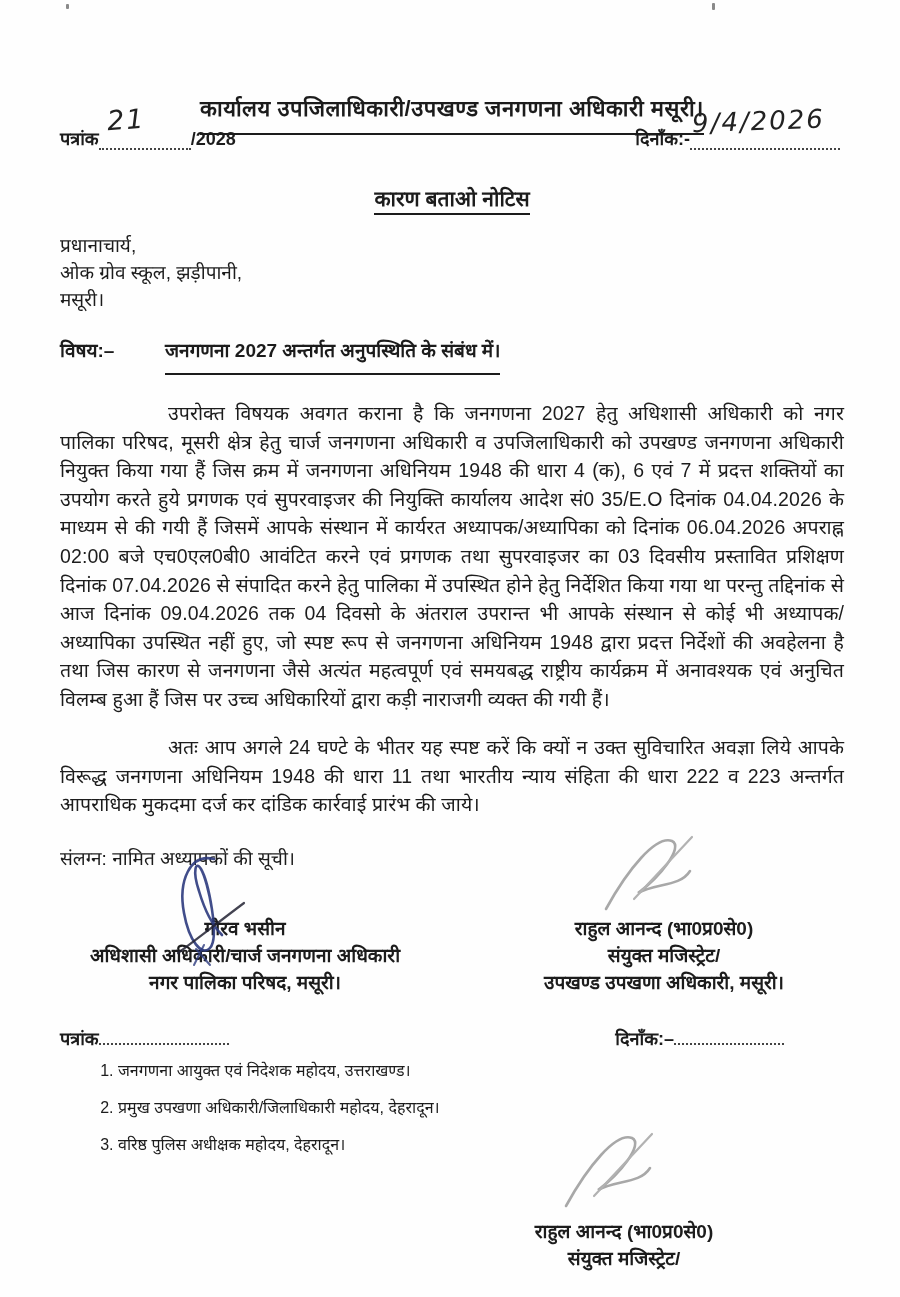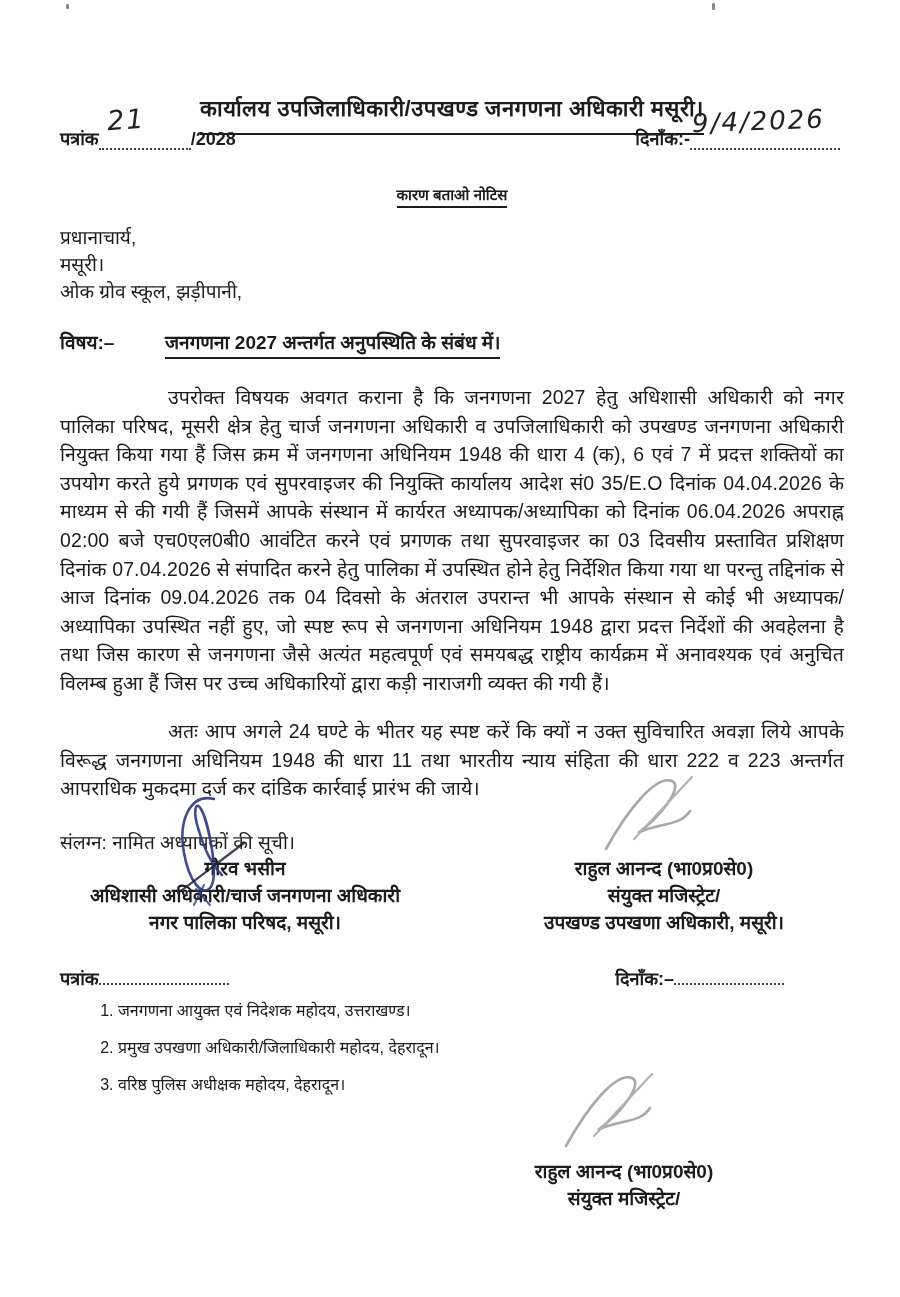--- a/index.html
+++ b/index.html
@@ -23,33 +23,33 @@
   .dots{display:inline-block;border-bottom:2px dotted #444;height:18px;position:relative;}
   .dots-ref{width:92px;}
   .dots-date{width:150px;}
   .hand{
     font-family:"DejaVu Sans",sans-serif;font-style:italic;
     color:#222;letter-spacing:2px;font-weight:400;
   }
   .hand-21{position:absolute;top:-26px;left:8px;font-size:27px;transform:rotate(-4deg);}
   .hand-date{position:absolute;top:-24px;left:2px;font-size:26px;transform:rotate(-2deg);white-space:nowrap;}
   .ref-right{font-size:18px;font-weight:bold;display:flex;align-items:flex-end;margin-right:4px;}
-  .notice-title{text-align:center;margin-top:34px;font-size:15px;font-weight:bold;}
+  .notice-title{text-align:center;margin-top:34px;font-size:21px;font-weight:bold;}
   .notice-title .uline{border-bottom:2.5px solid #1c1c1c;padding-bottom:3px;}
   .addressee{margin-top:20px;font-size:19px;line-height:27px;}
   .subject-row{display:flex;margin-top:24px;font-size:19px;}
   .subject-label{font-weight:bold;width:105px;flex:0 0 auto;}
-  .subject-text{font-weight:bold;border-bottom:2px solid #1c1c1c;padding-bottom:2px;}
+  .subject-text{font-weight:bold;border-bottom:2px solid #1c1c1c;padding-bottom:10px;}
   .body-par{
     margin-top:24px;font-size:19.5px;line-height:28.6px;text-align:justify;
     text-indent:108px;letter-spacing:.1px;
   }
   .body-par.second{margin-top:0;}
   .enclosure{margin-top:26px;font-size:19px;}
-  .sig-row{display:flex;justify-content:space-between;}
+  .sig-row{display:flex;justify-content:space-between;margin-top:44px;}
   .sig-block{position:relative;text-align:center;font-size:19px;line-height:27px;}
   .sig-left{width:370px;}
   .sig-right{width:360px;}
   .sig-name{font-weight:bold;}
   .sig-desg{font-weight:bold;}
   .sig-svg{position:absolute;pointer-events:none;}
   .sig-svg-left{top:-62px;left:92px;}
   .sig-svg-right{top:-86px;left:110px;}
   .footer-ref{display:flex;justify-content:space-between;margin-top:30px;font-size:18px;font-weight:bold;}
   .footer-ref .dots{height:16px;}
@@ -92,22 +92,22 @@
           </span>
       </div>
     </div>
 
     <div class="notice-title">
       <span class="uline">कारण बताओ नोटिस</span>
     </div>
 
     <div class="addressee">
       <div>प्रधानाचार्य,</div>
+      <div>ओक ग्रोव स्कूल, झड़ीपानी,</div>
       <div>मसूरी।</div>
-      <div>ओक ग्रोव स्कूल, झड़ीपानी,</div>
     </div>
 
     <div class="subject-row">
       <span class="subject-label">विषय:–</span>
       <span class="subject-text">जनगणना 2027 अन्तर्गत अनुपस्थिति के संबंध में।</span>
     </div>
 
     <p class="body-par">उपरोक्त विषयक अवगत कराना है कि जनगणना 2027 हेतु अधिशासी अधिकारी को नगर पालिका परिषद, मूसरी क्षेत्र हेतु चार्ज जनगणना अधिकारी व उपजिलाधिकारी को उपखण्ड जनगणना अधिकारी नियुक्त किया गया हैं जिस क्रम में जनगणना अधिनियम 1948 की धारा 4 (क), 6 एवं 7 में प्रदत्त शक्तियों का उपयोग करते हुये प्रगणक एवं सुपरवाइजर की नियुक्ति कार्यालय आदेश सं0 35/E.O दिनांक 04.04.2026 के माध्यम से की गयी हैं जिसमें आपके संस्थान में कार्यरत अध्यापक/अध्यापिका को दिनांक 06.04.2026 अपराह्न 02:00 बजे एच0एल0बी0 आवंटित करने एवं प्रगणक तथा सुपरवाइजर का 03 दिवसीय प्रस्तावित प्रशिक्षण दिनांक 07.04.2026 से संपादित करने हेतु पालिका में उपस्थित होने हेतु निर्देशित किया गया था परन्तु तद्दिनांक से आज दिनांक 09.04.2026 तक 04 दिवसो के अंतराल उपरान्त भी आपके संस्थान से कोई भी अध्यापक/अध्यापिका उपस्थित नहीं हुए, जो स्पष्ट रूप से जनगणना अधिनियम 1948 द्वारा प्रदत्त निर्देशों की अवहेलना है तथा जिस कारण से जनगणना जैसे अत्यंत महत्वपूर्ण एवं समयबद्ध राष्ट्रीय कार्यक्रम में अनावश्यक एवं अनुचित विलम्ब हुआ हैं जिस पर उच्च अधिकारियों द्वारा कड़ी नाराजगी व्यक्त की गयी हैं।</p>
     <p class="body-par second">अतः आप अगले 24 घण्टे के भीतर यह स्पष्ट करें कि क्यों न उक्त सुविचारित अवज्ञा लिये आपके विरूद्ध जनगणना अधिनियम 1948 की धारा 11 तथा भारतीय न्याय संहिता की धारा 222 व 223 अन्तर्गत आपराधिक मुकदमा दर्ज कर दांडिक कार्रवाई प्रारंभ की जाये।</p>
 

